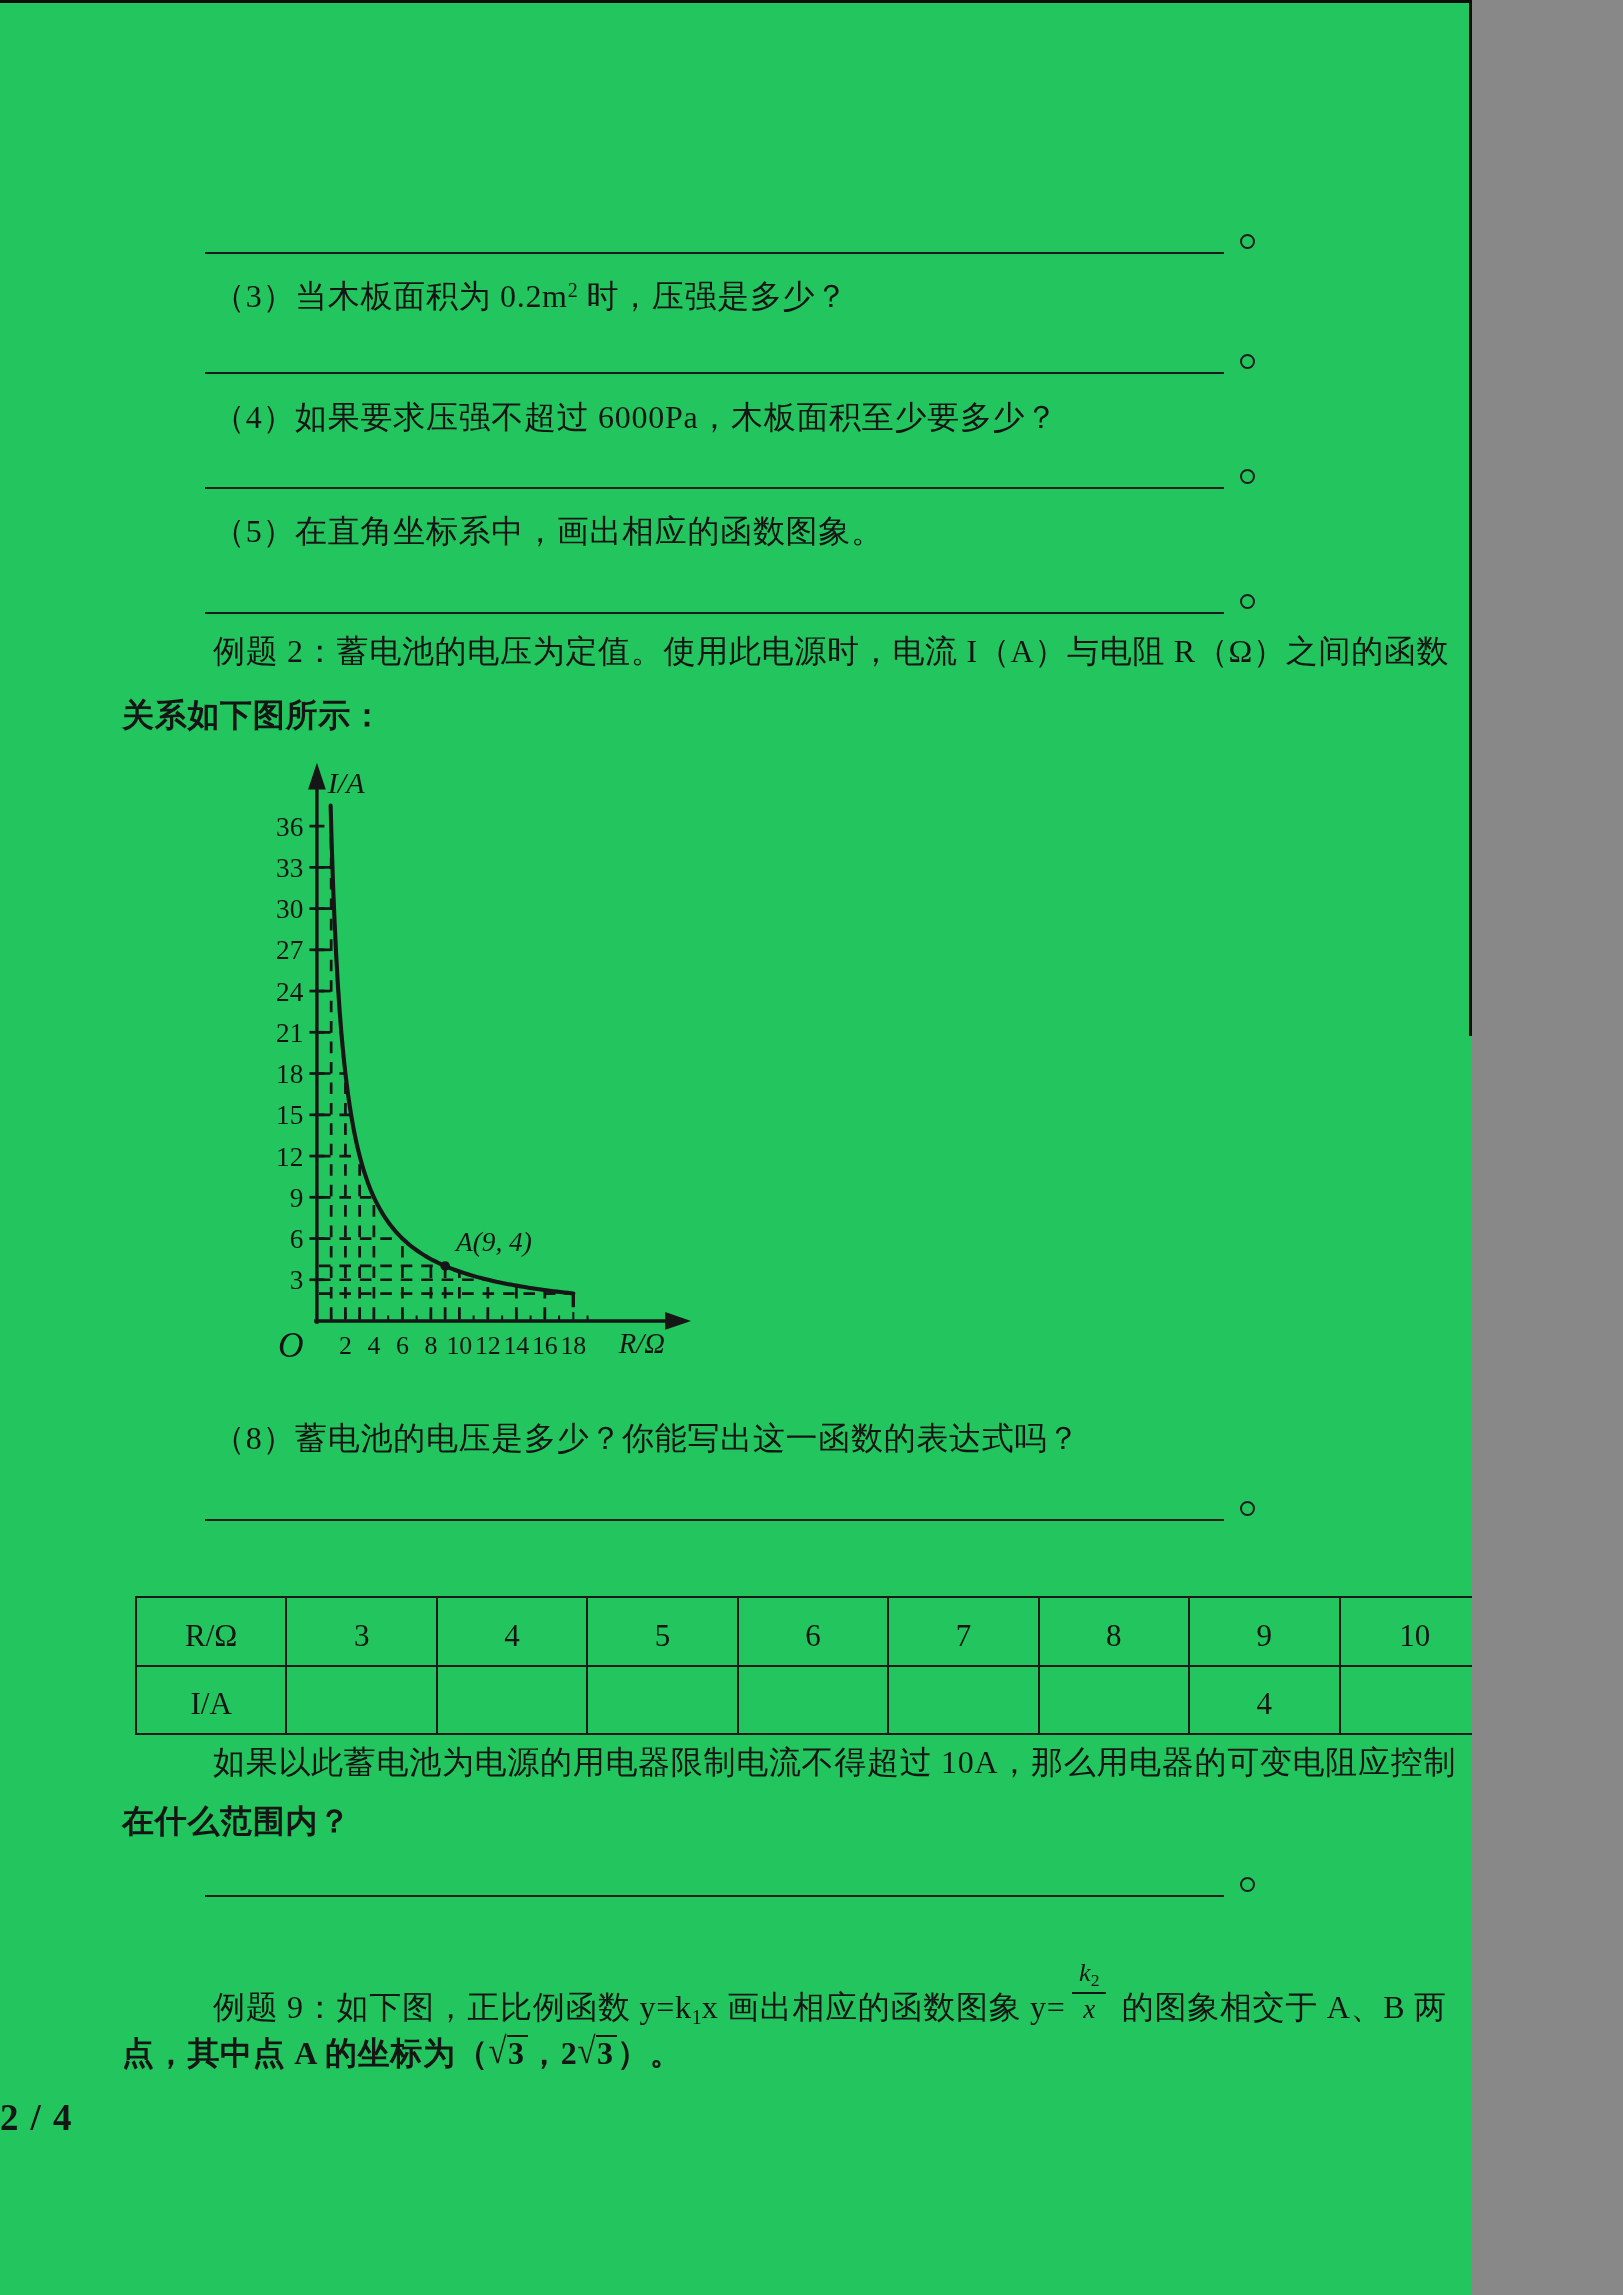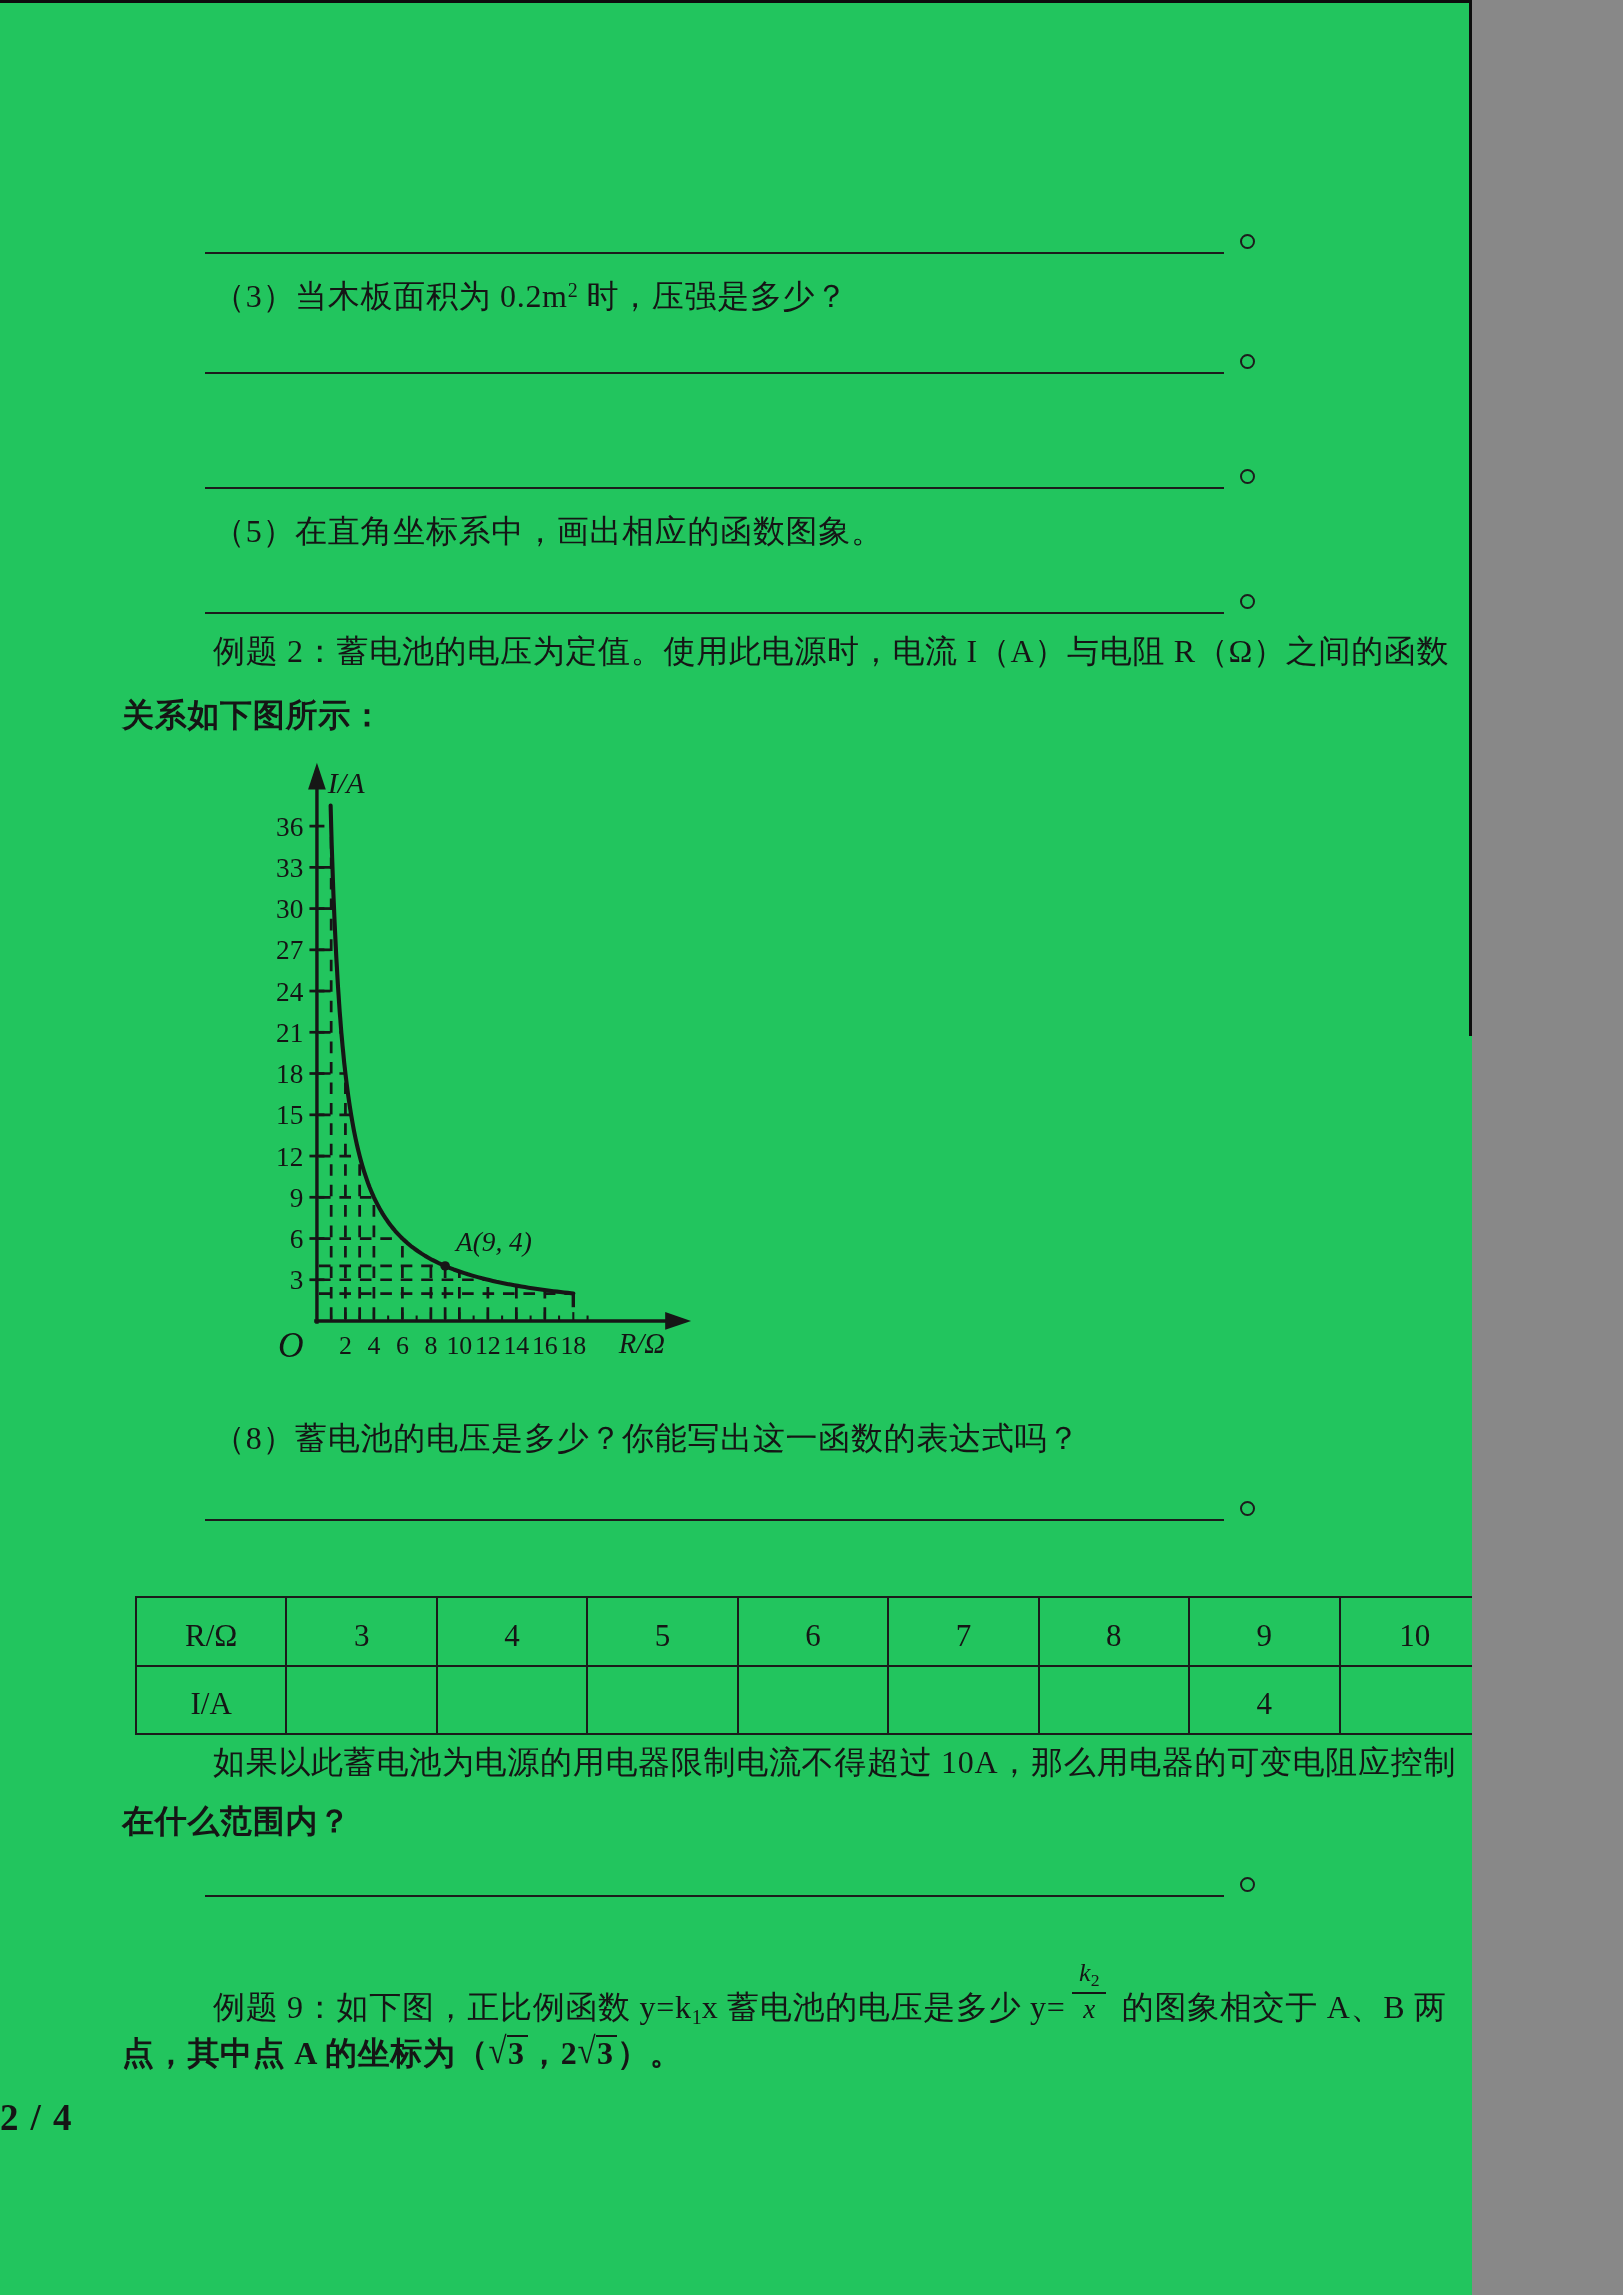--- a/index.html
+++ b/index.html
@@ -93,20 +93,21 @@
     </div>
   <div class="rule" style="top:1519px">
       <span class="rule-period"></span>
     </div>
   <div class="rule" style="top:1895px">
       <span class="rule-period"></span>
     </div>
 
   <div class="t indent" style="top:276px"><span>（3）当木板面积为 0.2m</span><sup>2</sup><span> 时，压强是多少？</span></div>
 
+  <div class="t indent" style="top:397px">（4）如果要求压强不超过 6000Pa，木板面积至少要多少？</div>
 
   <div class="t indent" style="top:511px">（5）在直角坐标系中，画出相应的函数图象。</div>
 
   <div class="t indent" style="top:631px">例题 2：蓄电池的电压为定值。使用此电源时，电流 I（A）与电阻 R（Ω）之间的函数</div>
   <div class="t flush" style="top:695px">关系如下图所示：</div>
 
   <div class="graph-wrap">
     <svg id="graph-svg" viewBox="0 0 650 950">
         <line x1="81" y1="877" x2="602" y2="877" stroke="#161616" stroke-width="5"></line>
         <line x1="85" y1="881" x2="85" y2="94" stroke="#161616" stroke-width="5"></line>
@@ -224,21 +225,21 @@
           <td>4</td>
           <td></td>
         </tr>
       </tbody>
   </table>
 
   <div class="t indent" style="top:1742px">如果以此蓄电池为电源的用电器限制电流不得超过 10A，那么用电器的可变电阻应控制</div>
   <div class="t flush" style="top:1801px">在什么范围内？</div>
 
   <div class="t indent" style="top:1960px">
-    <span>例题 9：如下图，正比例函数 y=k</span><sub>1</sub><span>x 蓄电池的电压是多少 y=</span><span class="frac"><span class="frac-num"><span class="vark">k</span><sub>2</sub></span><span class="frac-den">x</span></span><span> 的图象相交于 A、B 两</span>
+    <span>例题 9：如下图，正比例函数 y=k</span><sub>1</sub><span>x 画出相应的函数图象 y=</span><span class="frac"><span class="frac-num"><span class="vark">k</span><sub>2</sub></span><span class="frac-den">x</span></span><span> 的图象相交于 A、B 两</span>
   </div>
   <div class="t flush" style="top:2033px">
     <span>点，其中点 A 的坐标为（</span><span class="sqrt"><span class="radical">√</span><span class="radicand">3</span></span><span>，2</span><span class="sqrt"><span class="radical">√</span><span class="radicand">3</span></span><span>）。</span>
   </div>
 
   <div class="footer">2 / 4</div>
 </div>
 
 
 </body></html>

